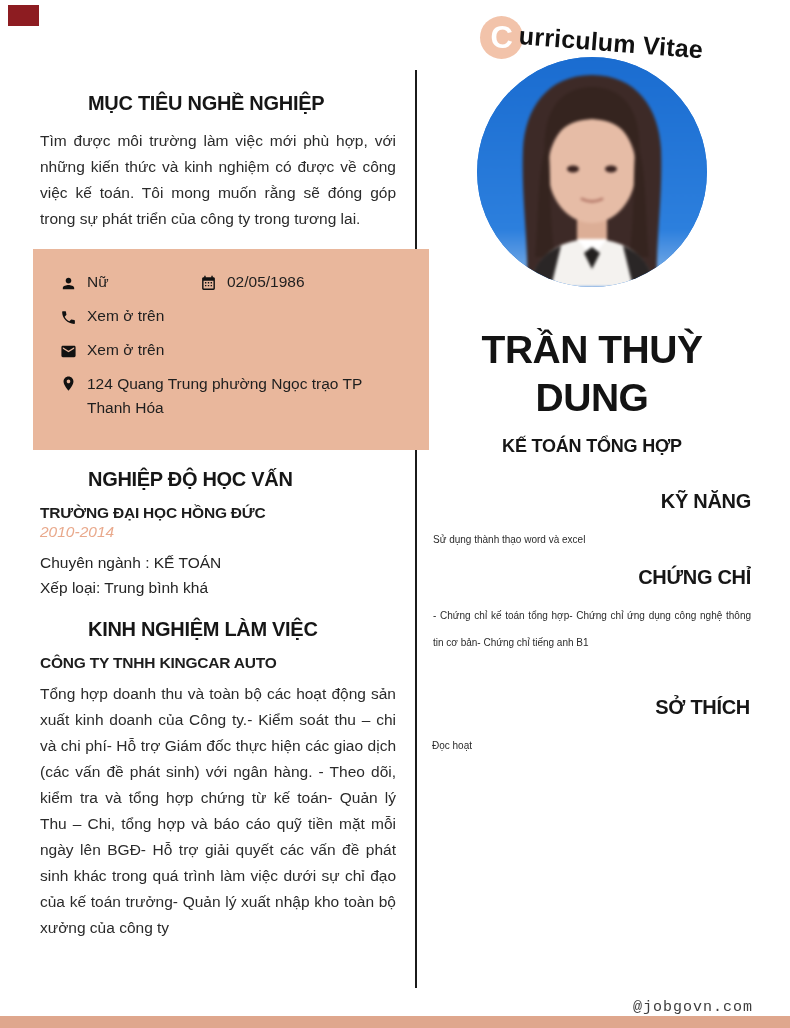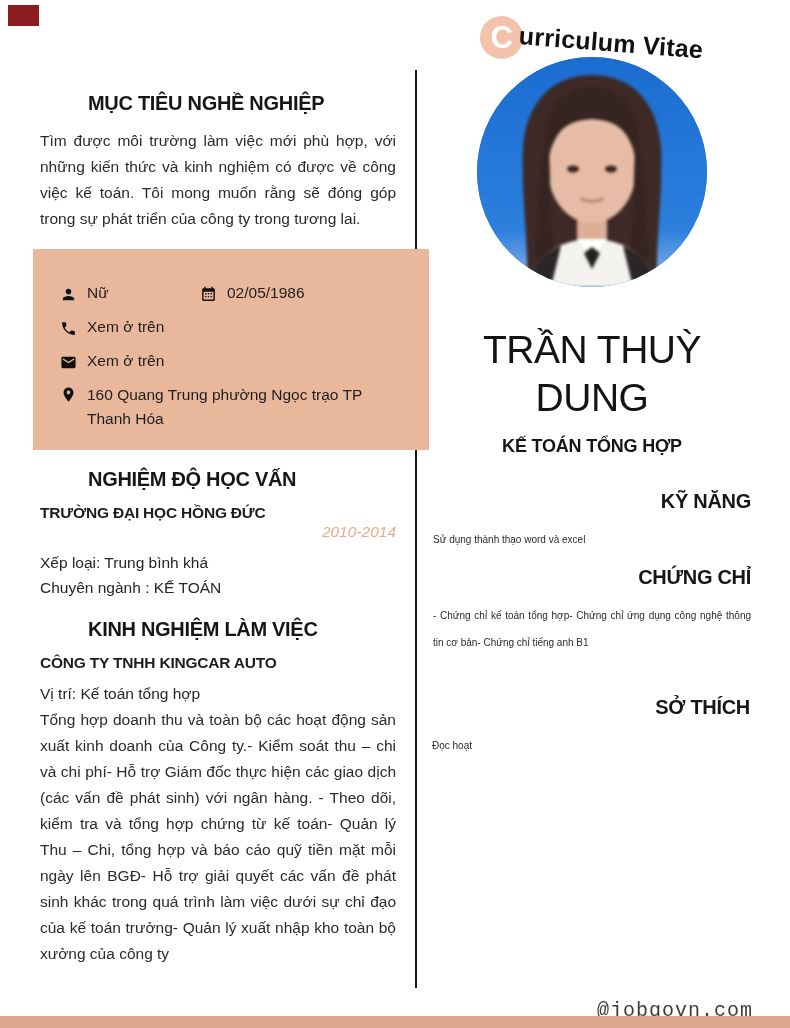--- a/index.html
+++ b/index.html
@@ -23,29 +23,29 @@
   .h2 {
     font-size:20px; font-weight:bold; color:#161616;
     letter-spacing:-0.3px; line-height:23px;margin-left:48px;
   }
   .h3 {
     font-size:15.5px; font-weight:bold; color:#1d1d1d;
     letter-spacing:-0.2px; line-height:19px;
   }
   .body-text { font-size:15.5px; line-height:26px; color:#2b2b2b; }
   .justify { text-align:justify; }
-  .date-text { font-size:15.5px; font-style:italic; color:#e9a98c; line-height:19px;text-align:right; }
+  .date-text { font-size:15.5px; font-style:italic; color:#e9a98c; line-height:19px; }
 
   
   .objective { left:40px; top:92px; width:356px; }
   .objective .body-text { margin-top:13px; }
 
   .info-box {
     left:33px; top:249px; width:396px; height:201px;
-    background:#e9b79c; padding:32px 24px 0 27px;
+    background:#e9b79c; padding:21px 24px 0 27px;
   }
   .info-row { display:flex; align-items:flex-start; margin-bottom:10px; min-height:24px; }
   .info-row .cell { display:flex; align-items:center; }
   .cell-left { width:140px; }
   .icon-16 { width:17px; height:17px; flex:0 0 17px; margin-right:10px; margin-top:3px; color:#111; }
   .info-row .label { font-size:15.5px; color:#1e1e1e; line-height:24px; }
   .addr-label { line-height:24px; width:300px; }
 
   .education { left:40px; top:468px; width:356px; }
   .education .h2 { margin-bottom:12px; }
@@ -76,39 +76,39 @@
   }
 
   .photo-wrap {
     left:477px; top:57px; width:230px; height:230px;
     border-radius:50%; overflow:hidden; background:#1d72d6;
   }
   .photo-wrap svg { display:block; filter:blur(1.5px); }
 
   .name-block { left:433px; top:326px; width:318px; text-align:center; }
   .person-name {
-    font-size:39px; font-weight:normal; color:#131313;
+    font-size:39px; font-weight:bold; color:#131313;
     letter-spacing:-0.5px; line-height:48px;
   }
   .person-title {
     font-size:18px; font-weight:bold; color:#161616;
     letter-spacing:-0.2px; margin-top:14px;
   }
 
   .skills { left:433px; top:490px; width:318px; }
   .certs  { left:433px; top:566px; width:318px; }
   .hobbies{ left:432px; top:696px; width:318px; }
   .skills .h2, .certs .h2, .hobbies .h2 { margin-bottom:14px;text-align:right; }
   .right-text { font-size:10px; line-height:26.5px; color:#2b2b2b; }
 
   
   .watermark {
     right:37px; top:999px;
     font-family:"Liberation Mono", monospace;
-    font-size:20px; color:#3c3c3c; letter-spacing:1px;padding-left:40px;
+    font-size:15px; color:#3c3c3c; letter-spacing:1px;padding-left:40px;
   }
   .footer-bar { left:0; top:1016px; width:790px; height:12px; background:#dfa78d; }
 </style>
 </head>
 <body>
 
 <div class="abs red-mark"></div>
 
 <div class="abs divider"></div>
 
@@ -146,37 +146,36 @@
           <path d="M20 4H4c-1.1 0-1.99.9-1.99 2L2 18c0 1.1.9 2 2 2h16c1.1 0 2-.9 2-2V6c0-1.1-.9-2-2-2zm0 4l-8 5-8-5V6l8 5 8-5v2z"></path>
         </svg>
       <span class="label">Xem ở trên</span>
     </div>
   </div>
   <div class="info-row">
     <div class="cell" style="align-items:flex-start;">
       <svg class="icon-16" viewBox="0 0 24 24" fill="currentColor">
           <path d="M12 2C8.13 2 5 5.13 5 9c0 5.25 7 13 7 13s7-7.75 7-13c0-3.87-3.13-7-7-7zm0 9.5c-1.38 0-2.5-1.12-2.5-2.5s1.12-2.5 2.5-2.5 2.5 1.12 2.5 2.5-1.12 2.5-2.5 2.5z"></path>
         </svg>
-      <span class="label addr-label">160 Quang Trung phường Ngọc trạo TP Thanh Hóa</span>
+      <span class="label addr-label">124 Quang Trung phường Ngọc trạo TP Thanh Hóa</span>
     </div>
   </div>
 </section>
 
 <section class="abs education">
-  <div class="h2">NGHIỆM ĐỘ HỌC VẤN</div>
+  <div class="h2">NGHIỆP ĐỘ HỌC VẤN</div>
   <div class="h3">TRƯỜNG ĐẠI HỌC HỒNG ĐỨC</div>
   <div class="date-text">2010-2014</div>
+  <div class="edu-line">Chuyên ngành : KẾ TOÁN</div>
   <div class="edu-line">Xếp loại: Trung bình khá</div>
-  <div class="edu-line">Chuyên ngành : KẾ TOÁN</div>
 </section>
 
 <section class="abs experience">
   <div class="h2">KINH NGHIỆM LÀM VIỆC</div>
   <div class="h3">CÔNG TY TNHH KINGCAR AUTO</div>
-  <div class="exp-position">Vị trí: Kế toán tổng hợp</div>
   <p class="body-text justify">Tổng hợp doanh thu và toàn bộ các hoạt động sản xuất kinh doanh của Công ty.- Kiểm soát thu – chi và chi phí- Hỗ trợ Giám đốc thực hiện các giao dịch (các vấn đề phát sinh) với ngân hàng. - Theo dõi, kiểm tra và tổng hợp chứng từ kế toán- Quản lý Thu – Chi, tổng hợp và báo cáo quỹ tiền mặt mỗi ngày lên BGĐ- Hỗ trợ giải quyết các vấn đề phát sinh khác trong quá trình làm việc dưới sự chỉ đạo của kế toán trưởng- Quản lý xuất nhập kho toàn bộ xưởng của công ty</p>
 </section>
 
 <div class="abs brand">
   <div class="brand-circle">C</div>
   <span class="brand-text">urriculum Vitae</span>
 </div>
 
 <div class="abs photo-wrap">
   <svg width="230" height="230" viewBox="0 0 230 230">

